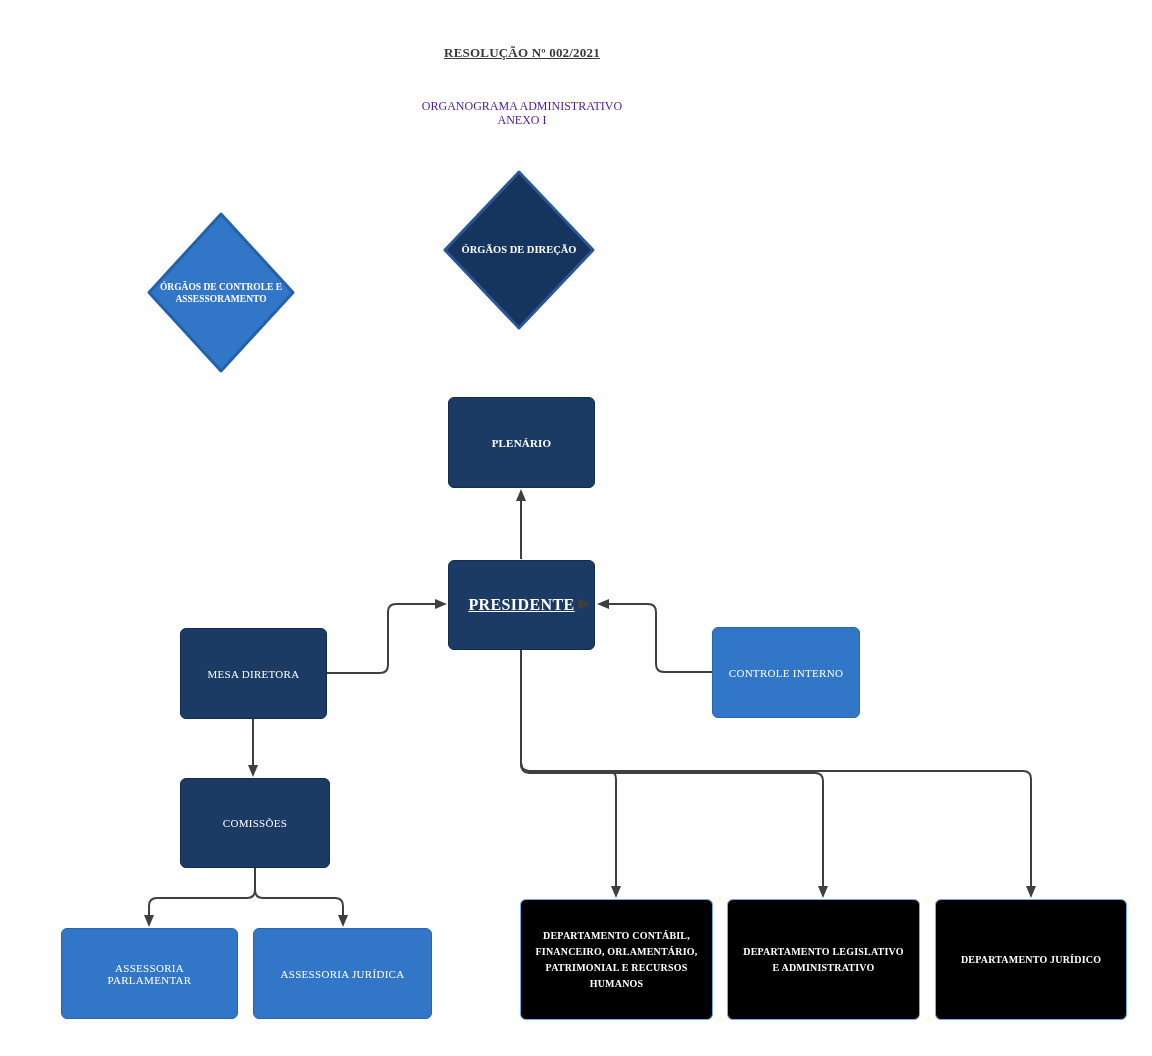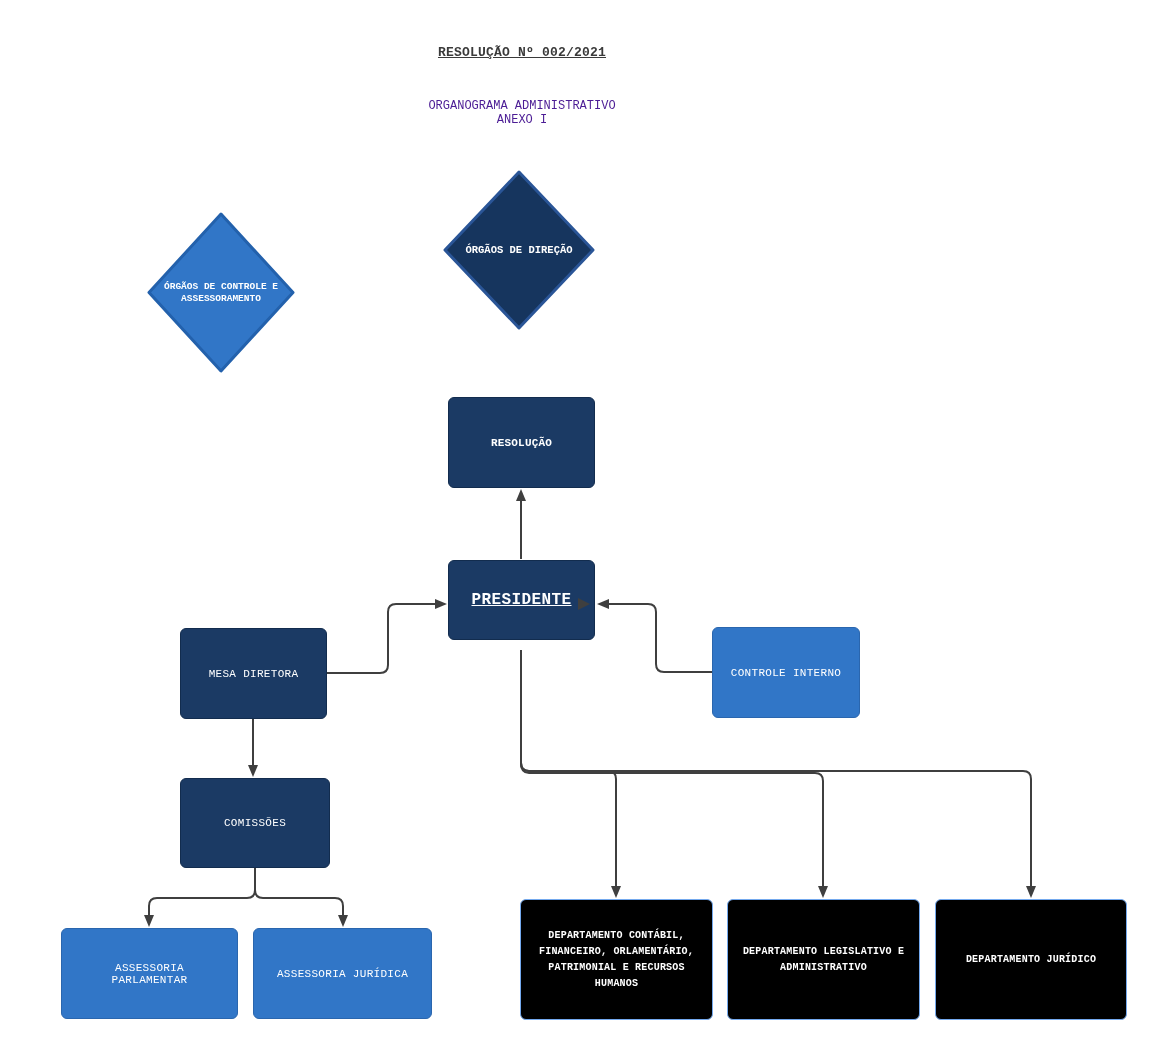--- a/index.html
+++ b/index.html
@@ -1,18 +1,18 @@
 <!DOCTYPE html>
 <html><head>
 <meta charset="utf-8">
 <style>
   html,body{margin:0;padding:0;background:#ffffff;}
   .canvas{
     position:relative;width:1152px;height:1056px;background:#ffffff;overflow:hidden;
-    font-family:Liberation Mono, monospace;
+    font-family:Liberation Serif, serif;
   }
   .doc-title{
     position:absolute;left:0;top:45px;width:1044px;text-align:center;
     font-size:13px;font-weight:bold;color:#3a3a3a;text-decoration:underline;letter-spacing:.2px;
   }
   .doc-subtitle{
     position:absolute;left:0;top:99px;width:1044px;text-align:center;
     font-size:12px;color:#4c1d95;line-height:14px;
   }
   
@@ -56,24 +56,24 @@
 
   <div class="diamond" style="left:443px;top:170px;width:152px;height:160px;">
     <svg viewBox="0 0 152 160" preserveAspectRatio="none">
       <polygon points="76,2 150,80 76,158 2,80" fill="#16355E" stroke="#2A5597" stroke-width="3" stroke-linejoin="round"></polygon>
     </svg>
     <div class="dlabel" style="width:136px;font-size:10.5px;">ÓRGÃOS DE DIREÇÃO</div>
   </div>
 
 
   <div class="node navy" style="left:448px;top:397px;width:147px;height:91px;">
-    <span class="t-bold">RESOLUÇÃO</span>
+    <span class="t-bold">PLENÁRIO</span>
   </div>
 
-  <div class="node navy" style="left:448px;top:560px;width:147px;height:80px;">
+  <div class="node navy" style="left:448px;top:560px;width:147px;height:90px;">
     <span class="t-pres">PRESIDENTE</span>
   </div>
 
   <div class="node navy" style="left:180px;top:628px;width:147px;height:91px;">
     <span class="t-reg">MESA DIRETORA</span>
   </div>
 
   <div class="node blue" style="left:712px;top:627px;width:148px;height:91px;">
     <span class="t-reg">CONTROLE INTERNO</span>
   </div>

